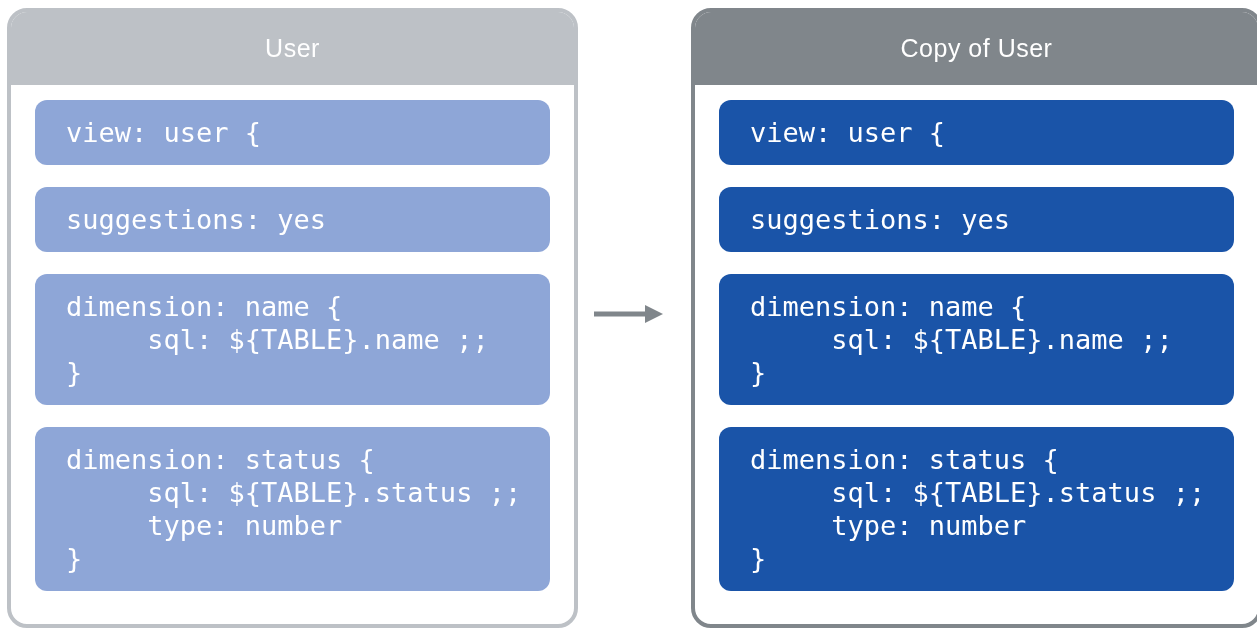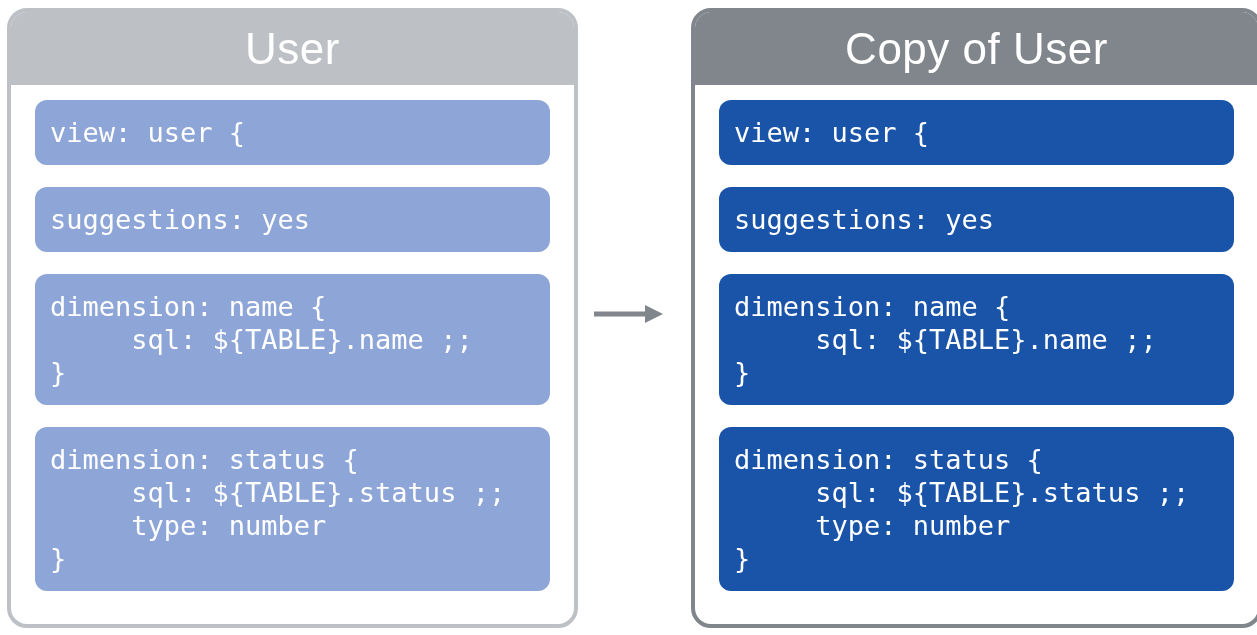--- a/index.html
+++ b/index.html
@@ -32,36 +32,36 @@
   .panel-right {
     left: 691px;
     border: 4px solid var(--panel-right-frame, #80868B);
   }
   .panel-header {
     height: 73px;
     display: flex;
     align-items: center;
     justify-content: center;
     color: var(--text, #ffffff);
-    font-size: 44px;
+    font-size: 25px;
     font-weight: 500;
     letter-spacing: 0.5px;
   }
   .panel-left .panel-header { background: var(--panel-left-frame, #BDC1C6); }
   .panel-right .panel-header { background: var(--panel-right-frame, #80868B); }
   .panel-body {
     padding: 15px 24px 0 24px;
     display: flex;
     flex-direction: column;
     gap: 22px;
   }
   .code-block {
     box-sizing: border-box;
     border-radius: 12px;
-    padding: 16px 15px;
+    padding: 16px 31px;
     color: var(--text, #ffffff);
     font-family: "DejaVu Sans Mono", monospace;
     font-size: 27px;
     line-height: 33px;
     white-space: pre;
     overflow: hidden;
   }
   .panel-left .code-block { background: var(--block-left, #8EA6D7); }
   .panel-right .code-block { background: var(--block-right, #1A54A8); }
   .arrow {

